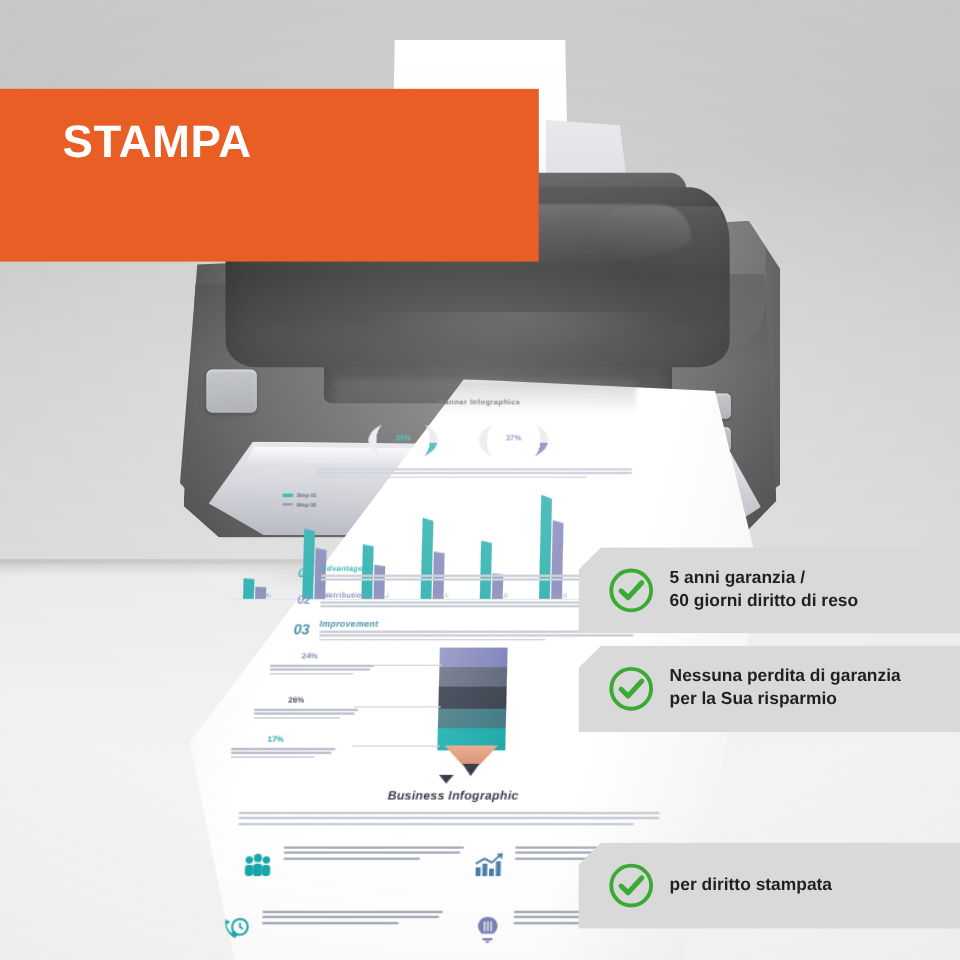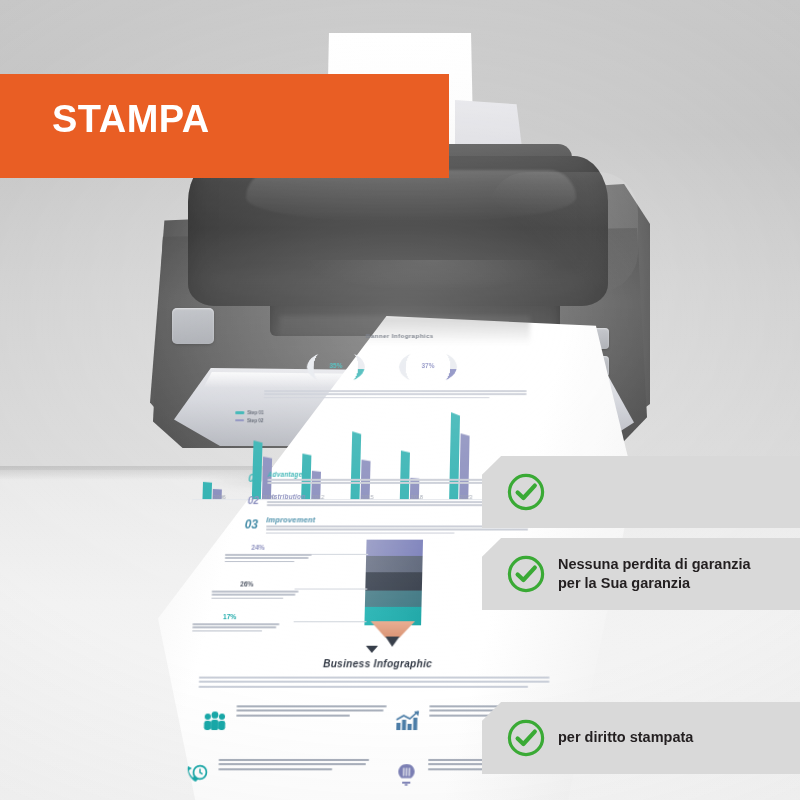--- a/index.html
+++ b/index.html
@@ -282,21 +282,21 @@
   .iconcell { position:absolute; width:190px; height:48px; }
   .ic-glyph {
     position:absolute; left:0; top:6px; width:30px; height:26px;
     display:flex; align-items:center; justify-content:center;
   }
   .ic-text { position:absolute; left:36px; top:4px; width:148px; }
   .ic-text i { height:2.1px; margin-bottom:2.3px; background:#a9b0bc; display:block; border-radius:1px; }
 
   
   .banner {
-    position:absolute; left:0; top:74px; width:449px; height:104px;
+    position:absolute; left:0; top:74px; width:449px; height:144px;
     background:#e95e24;
     padding:24px 0 0 52px;
     color:#fff;
   }
   .banner-line {
     font-size:38px; font-weight:bold; line-height:1.14; letter-spacing:.5px;
   }
 
   
   .feat {
@@ -577,32 +577,36 @@
     <div class="banner-line">STAMPA</div>
   </div>
 
   <div class="feat" id="feat0">
     <div class="feat-ck">
       <svg width="40" height="40" viewBox="0 0 40 40" aria-hidden="true">
         <circle cx="20" cy="20" r="16.6" fill="none" stroke="#3aaa35" stroke-width="3.2"></circle>
         <path d="M11.6 20.4 L17.4 26 L28.8 13.6" fill="none" stroke="#3aaa35" stroke-width="4.2" stroke-linecap="round" stroke-linejoin="round"></path>
       </svg>
     </div>
+    <div class="feat-txt">
+      <div>5 anni garanzia /</div>
+      <div>60 giorni diritto di reso</div>
+    </div>
   </div>
 
   <div class="feat" id="feat1">
     <div class="feat-ck">
       <svg width="40" height="40" viewBox="0 0 40 40" aria-hidden="true">
         <circle cx="20" cy="20" r="16.6" fill="none" stroke="#3aaa35" stroke-width="3.2"></circle>
         <path d="M11.6 20.4 L17.4 26 L28.8 13.6" fill="none" stroke="#3aaa35" stroke-width="4.2" stroke-linecap="round" stroke-linejoin="round"></path>
       </svg>
     </div>
     <div class="feat-txt">
       <div>Nessuna perdita di garanzia</div>
-      <div>per la Sua garanzia</div>
+      <div>per la Sua risparmio</div>
     </div>
   </div>
 
 
   <div class="feat" id="feat3">
     <div class="feat-ck">
       <svg width="40" height="40" viewBox="0 0 40 40" aria-hidden="true">
         <circle cx="20" cy="20" r="16.6" fill="none" stroke="#3aaa35" stroke-width="3.2"></circle>
         <path d="M11.6 20.4 L17.4 26 L28.8 13.6" fill="none" stroke="#3aaa35" stroke-width="4.2" stroke-linecap="round" stroke-linejoin="round"></path>
       </svg>

